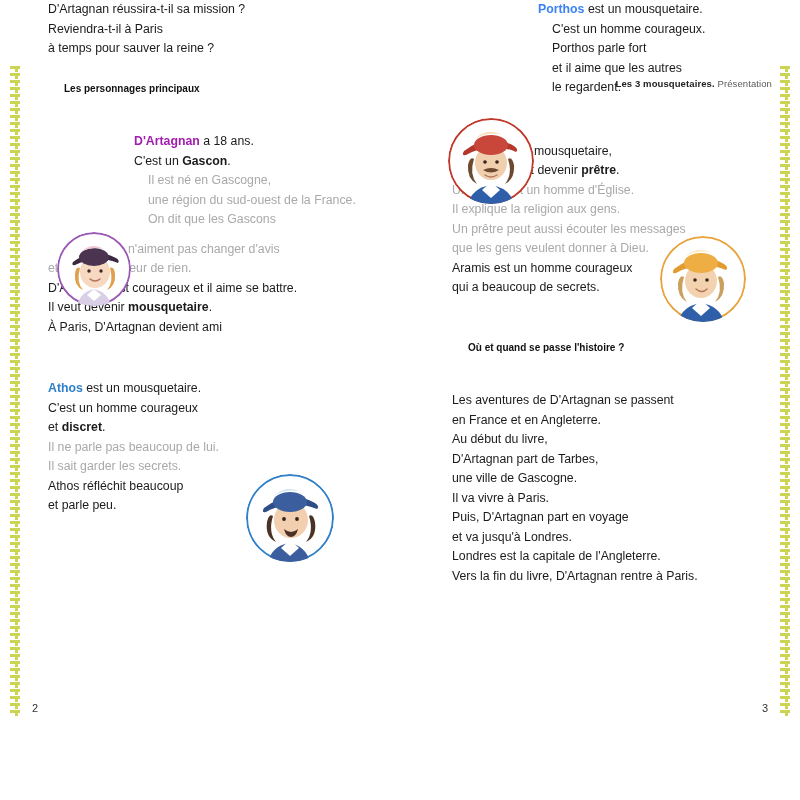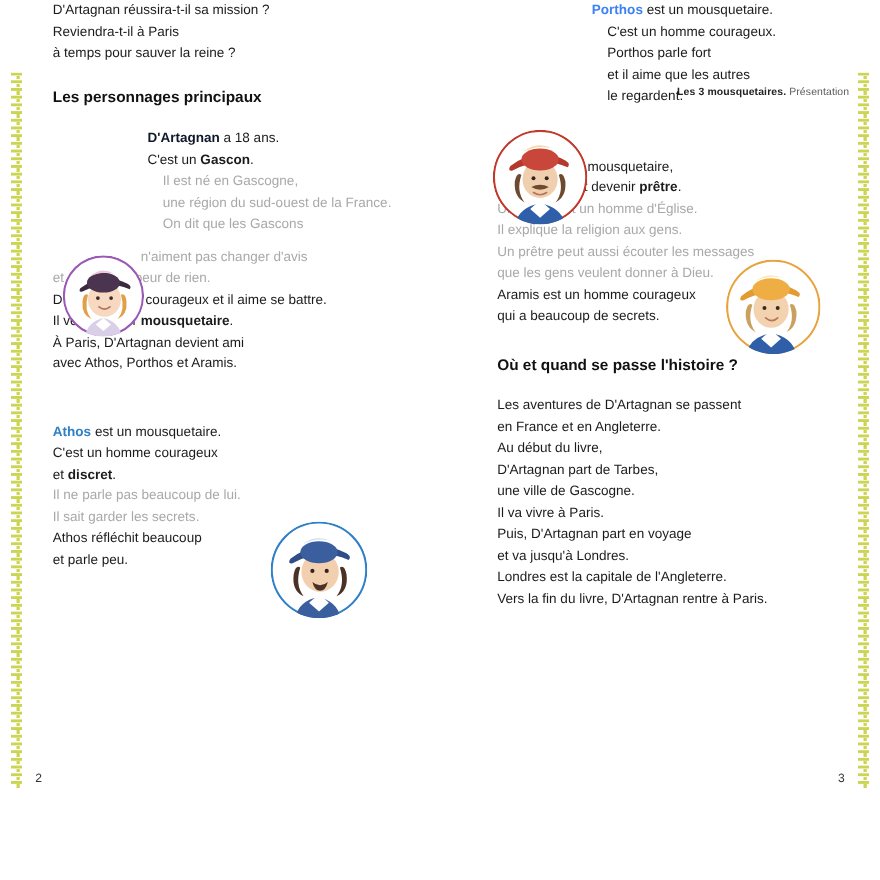--- a/index.html
+++ b/index.html
@@ -54,29 +54,29 @@
     line-height: 19.5px;
     color: #1b1b1b;
   }
   .col.left { left: 48px; }
   .col.right { left: 452px; }
 
   p { margin: 0; }
   .blk { margin-bottom: 0px; }
 
   h2 {
-    font-size: 14px;
+    font-size: 10px;
     font-weight: bold;
     color: #111;
-    margin: 0;
+    margin: 16px;
   }
 
   .light { color: #a9a9a9; }
   .bold { font-weight: bold; }
-  .name-dartagnan { color: #0f172a; font-weight: bold; }
+  .name-dartagnan { color: #a21caf; font-weight: bold; }
   .name-athos { color: #2f80c9; font-weight: bold; }
   .name-porthos { color: #3b82f6; font-weight: bold; }
   .name-aramis { color: #e8a33d; font-weight: bold; }
 
   .pgnum {
     position: absolute;
     bottom: 86px;
     font-size: 11px;
     color: #333;
   }
@@ -134,21 +134,20 @@
       <p class="light" style="padding-left:100px;">Il est né en Gascogne,</p>
       <p class="light" style="padding-left:100px;">une région du sud-ouest de la France.</p>
       <p class="light" style="padding-left:100px;">On dit que les Gascons</p>
       <p class="light" style="padding-left:80px;margin-top:10px;">n'aiment pas changer d'avis</p>
       <p class="light">et qu'ils n'ont peur de rien.</p>
       <p>D'Artagnan est courageux et il aime se battre.</p>
       <p>
         <span>Il veut devenir </span><span class="bold">mousquetaire</span><span>.</span>
       </p>
       <p>À Paris, D'Artagnan devient ami</p>
-      <p>avec Athos, Porthos et Aramis.</p>
     </div>
 
     <div style="height:42px"></div>
 
     <div>
       <p>
         <span class="name-athos">Athos</span><span> est un mousquetaire.</span>
       </p>
       <p>C'est un homme courageux</p>
       <p>

